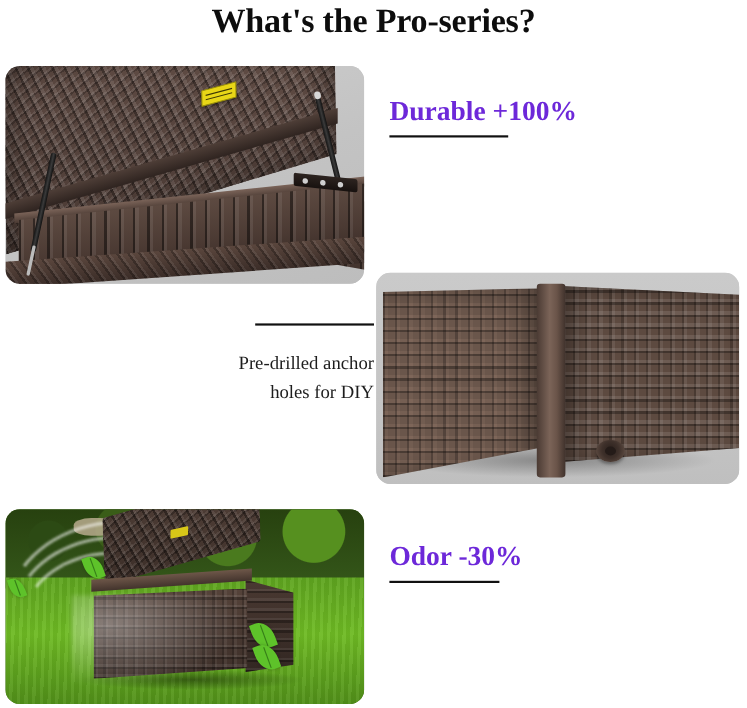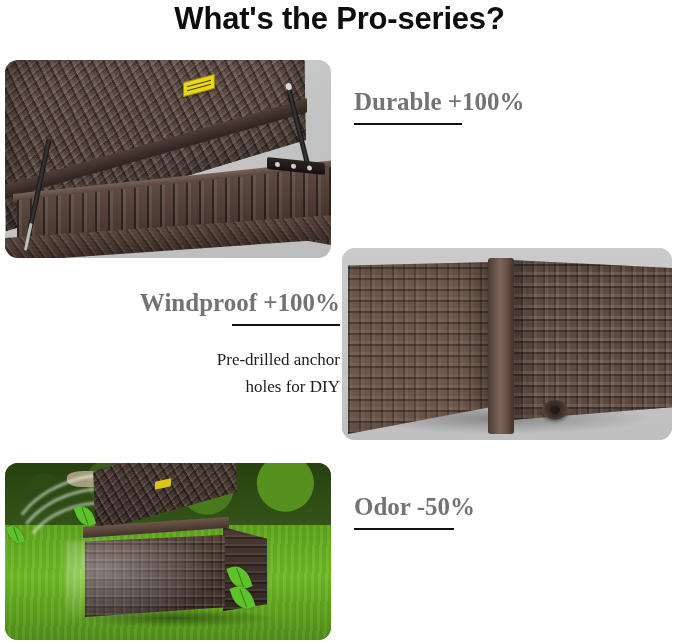--- a/index.html
+++ b/index.html
@@ -16,21 +16,21 @@
     color: #111111;
   }
 
   
   .page-title {
     position: absolute;
     left: 0;
     top: 1px;
     width: 679px;
     text-align: center;
-    font-family: Liberation Sans, sans-serif;
+    font-family: Liberation Serif, serif;
     font-weight: bold;
     font-size: 31px;
     line-height: 36px;
     letter-spacing: -0.2px;
     color: #0d0d0d;
     white-space: nowrap;
   }
 
   
   .photo {
@@ -445,21 +445,21 @@
 
   
   .feature {
     position: absolute;
   }
   .feature .heading {
     font-family: "Liberation Serif", "DejaVu Serif", serif;
     font-weight: bold;
     font-size: 25px;
     line-height: 30px;
-    color: #737373;
+    color: #6d28d9;
     white-space: nowrap;
   }
   .feature .rule {
     height: 2px;
     background: #111111;
     margin-top: 6px;
     width: 108px;
   }
   .feature .body-text {
     font-family: "Liberation Serif", "DejaVu Serif", serif;
@@ -517,21 +517,20 @@
     <i></i>
   </div>
 </div>
 
 <div class="feature" id="feature-durable">
   <div class="heading">Durable +100%</div>
   <div class="rule"></div>
 </div>
 
 <div class="feature" id="feature-windproof">
-  <div class="heading">Windproof +100%</div>
   <div class="rule"></div>
   <div class="body-text">Pre-drilled anchor
 holes for DIY</div>
 </div>
 
 <div class="photo" id="photo-wicker-corner">
   <div class="floor"></div>
   <div class="shadow"></div>
   <div class="face face-left"></div>
   <div class="face face-right"></div>
@@ -553,15 +552,15 @@
   <div class="box-rim"></div>
   <div class="box-front"></div>
   <div class="mist"></div>
   <div class="leaf l1"></div>
   <div class="leaf l2"></div>
   <div class="leaf l3"></div>
   <div class="leaf l4"></div>
 </div>
 
 <div class="feature" id="feature-odor">
-  <div class="heading">Odor -50%</div>
+  <div class="heading">Odor -30%</div>
   <div class="rule"></div>
 </div>
 
 </body></html>

